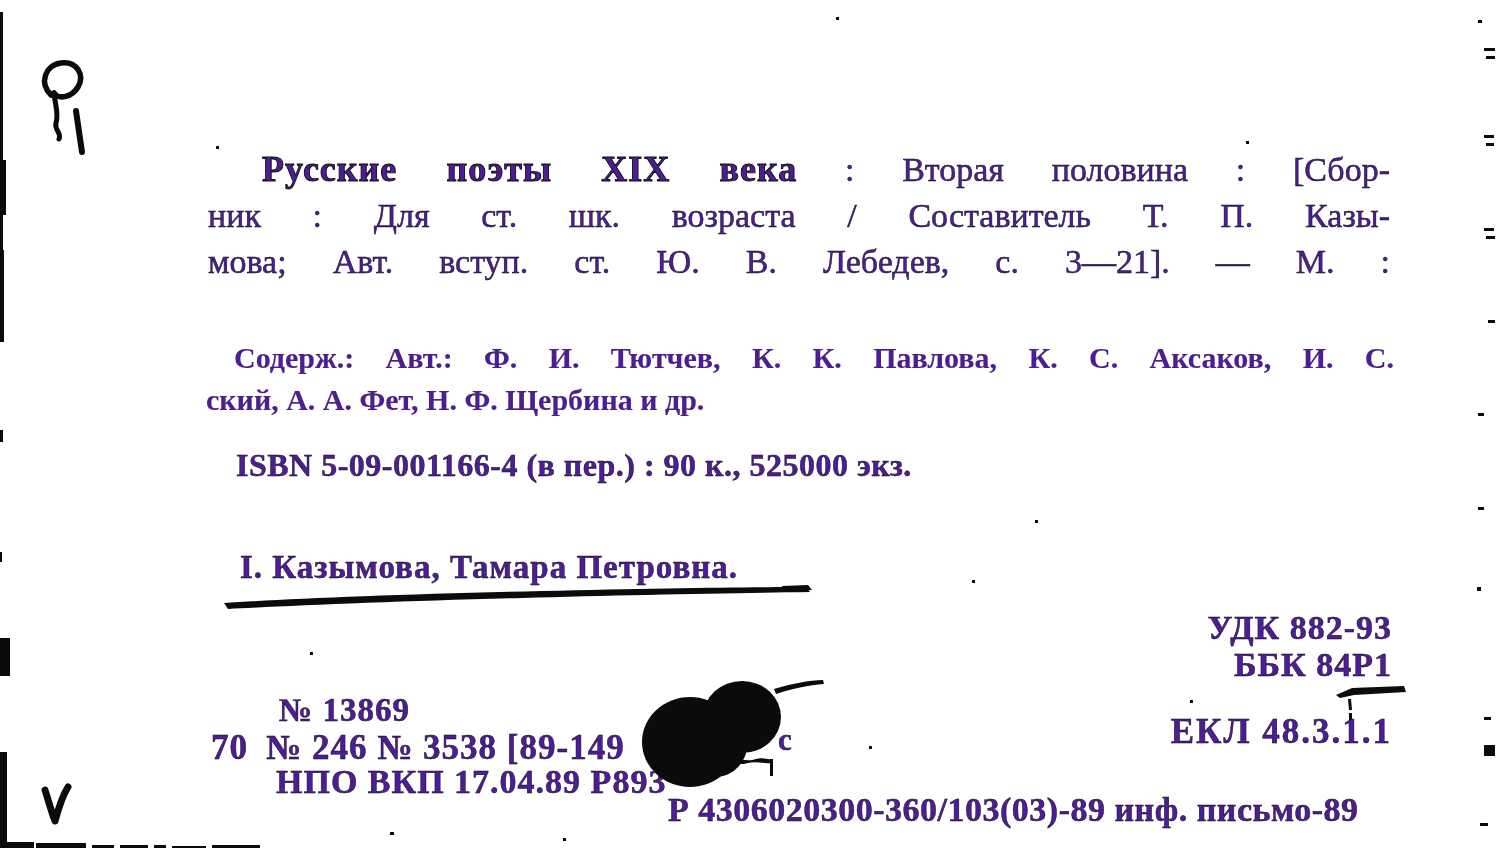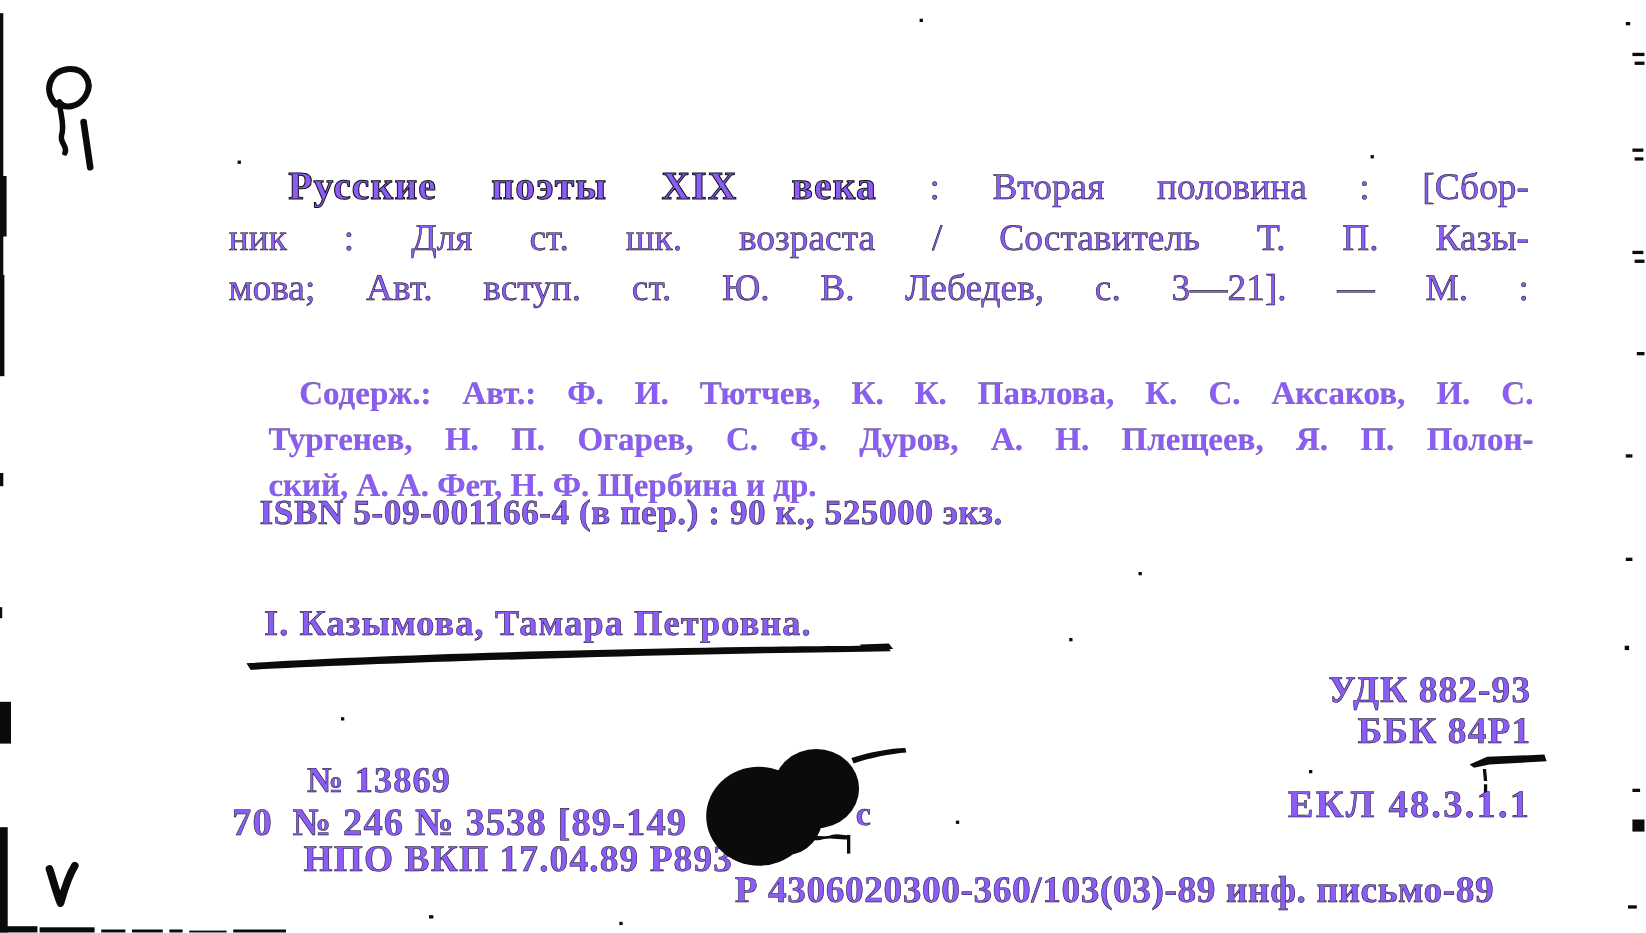--- a/index.html
+++ b/index.html
@@ -1,29 +1,29 @@
 <!DOCTYPE html>
 <html><head>
 <meta charset="utf-8">
 <style>
   html,body{margin:0;padding:0;background:#ffffff;}
   .page{
     position:relative;width:1496px;height:848px;background:#ffffff;
-    overflow:hidden;font-family:"Liberation Serif",serif;color:#8b5cf6;
+    overflow:hidden;font-family:"Liberation Serif",serif;color:#4c1d95;
     -webkit-text-stroke:0.45px #0b0b0b;
   }
   .abs{position:absolute;}
   
   .title-block{left:208px;top:146px;width:1182px;}
   .tline{font-size:34px;line-height:46px;text-align:justify;text-align-last:justify;}
   .tline.indent{padding-left:54px;}
   .title-bold{font-weight:700;font-size:36px;letter-spacing:1px;-webkit-text-stroke:0.9px #0b0b0b;}
   
   .contents-block{left:206px;top:337px;width:1188px;}
-  .cline{font-size:30px;line-height:42px;text-align:justify;text-align-last:justify;font-weight:700;margin-left:38px;-webkit-text-stroke:0.1px #0b0b0b;}
+  .cline{font-size:30px;line-height:42px;text-align:justify;text-align-last:justify;font-weight:700;-webkit-text-stroke:0.1px #0b0b0b;}
   .cline.indent{padding-left:28px;}
   .cline.plain{text-align:left;text-align-last:left;}
   .isbn{left:236px;top:447px;font-size:32px;font-weight:700;letter-spacing:0.5px;}
   
   .added-entry{left:240px;top:549px;font-size:33px;font-weight:700;letter-spacing:1px;}
   
   .class-top{right:104px;top:609px;text-align:right;font-size:34px;font-weight:700;letter-spacing:1px;line-height:37px;margin-left:18px;}
   .class-ekl{right:104px;top:712px;text-align:left;font-size:35px;font-weight:700;letter-spacing:2px;}
   
   .stamp-number{left:279px;top:692px;font-size:33px;font-weight:700;letter-spacing:1px;}
@@ -42,21 +42,20 @@
 <div class="page">
 
   <div class="abs title-block">
     <div class="tline indent"><span class="title-bold">Русские поэты XIX века</span><span> : Вторая половина : [Сбор-</span></div>
     <div class="tline">ник : Для ст. шк. возраста / Составитель Т. П. Казы-</div>
     <div class="tline">мова; Авт. вступ. ст. Ю. В. Лебедев, с. 3—21]. — М. :</div>
   </div>
 
   <div class="abs contents-block">
     <div class="cline indent">Содерж.: Авт.: Ф. И. Тютчев, К. К. Павлова, К. С. Аксаков, И. С.</div>
-    <div class="cline">Тургенев, Н. П. Огарев, С. Ф. Дуров, А. Н. Плещеев, Я. П. Полон-</div>
     <div class="cline plain">ский, А. А. Фет, Н. Ф. Щербина и др.</div>
   </div>
 
   <div class="abs isbn">ISBN 5-09-001166-4 (в пер.) : 90 к., 525000 экз.</div>
 
   <div class="abs added-entry">I. Казымова, Тамара Петровна.</div>
   <svg class="abs" style="left:222px;top:582px;" width="600" height="28" viewBox="0 0 600 28">
     <path d="M2,21 C60,17 180,12 320,9 C440,6 540,5 584,5 L588,10 C520,11 400,13 300,16 C180,19 60,24 6,27 Z" fill="#0b0b0b"></path>
     <path d="M560,4 L586,3 L590,8 L562,9 Z" fill="#0b0b0b"></path>
   </svg>

